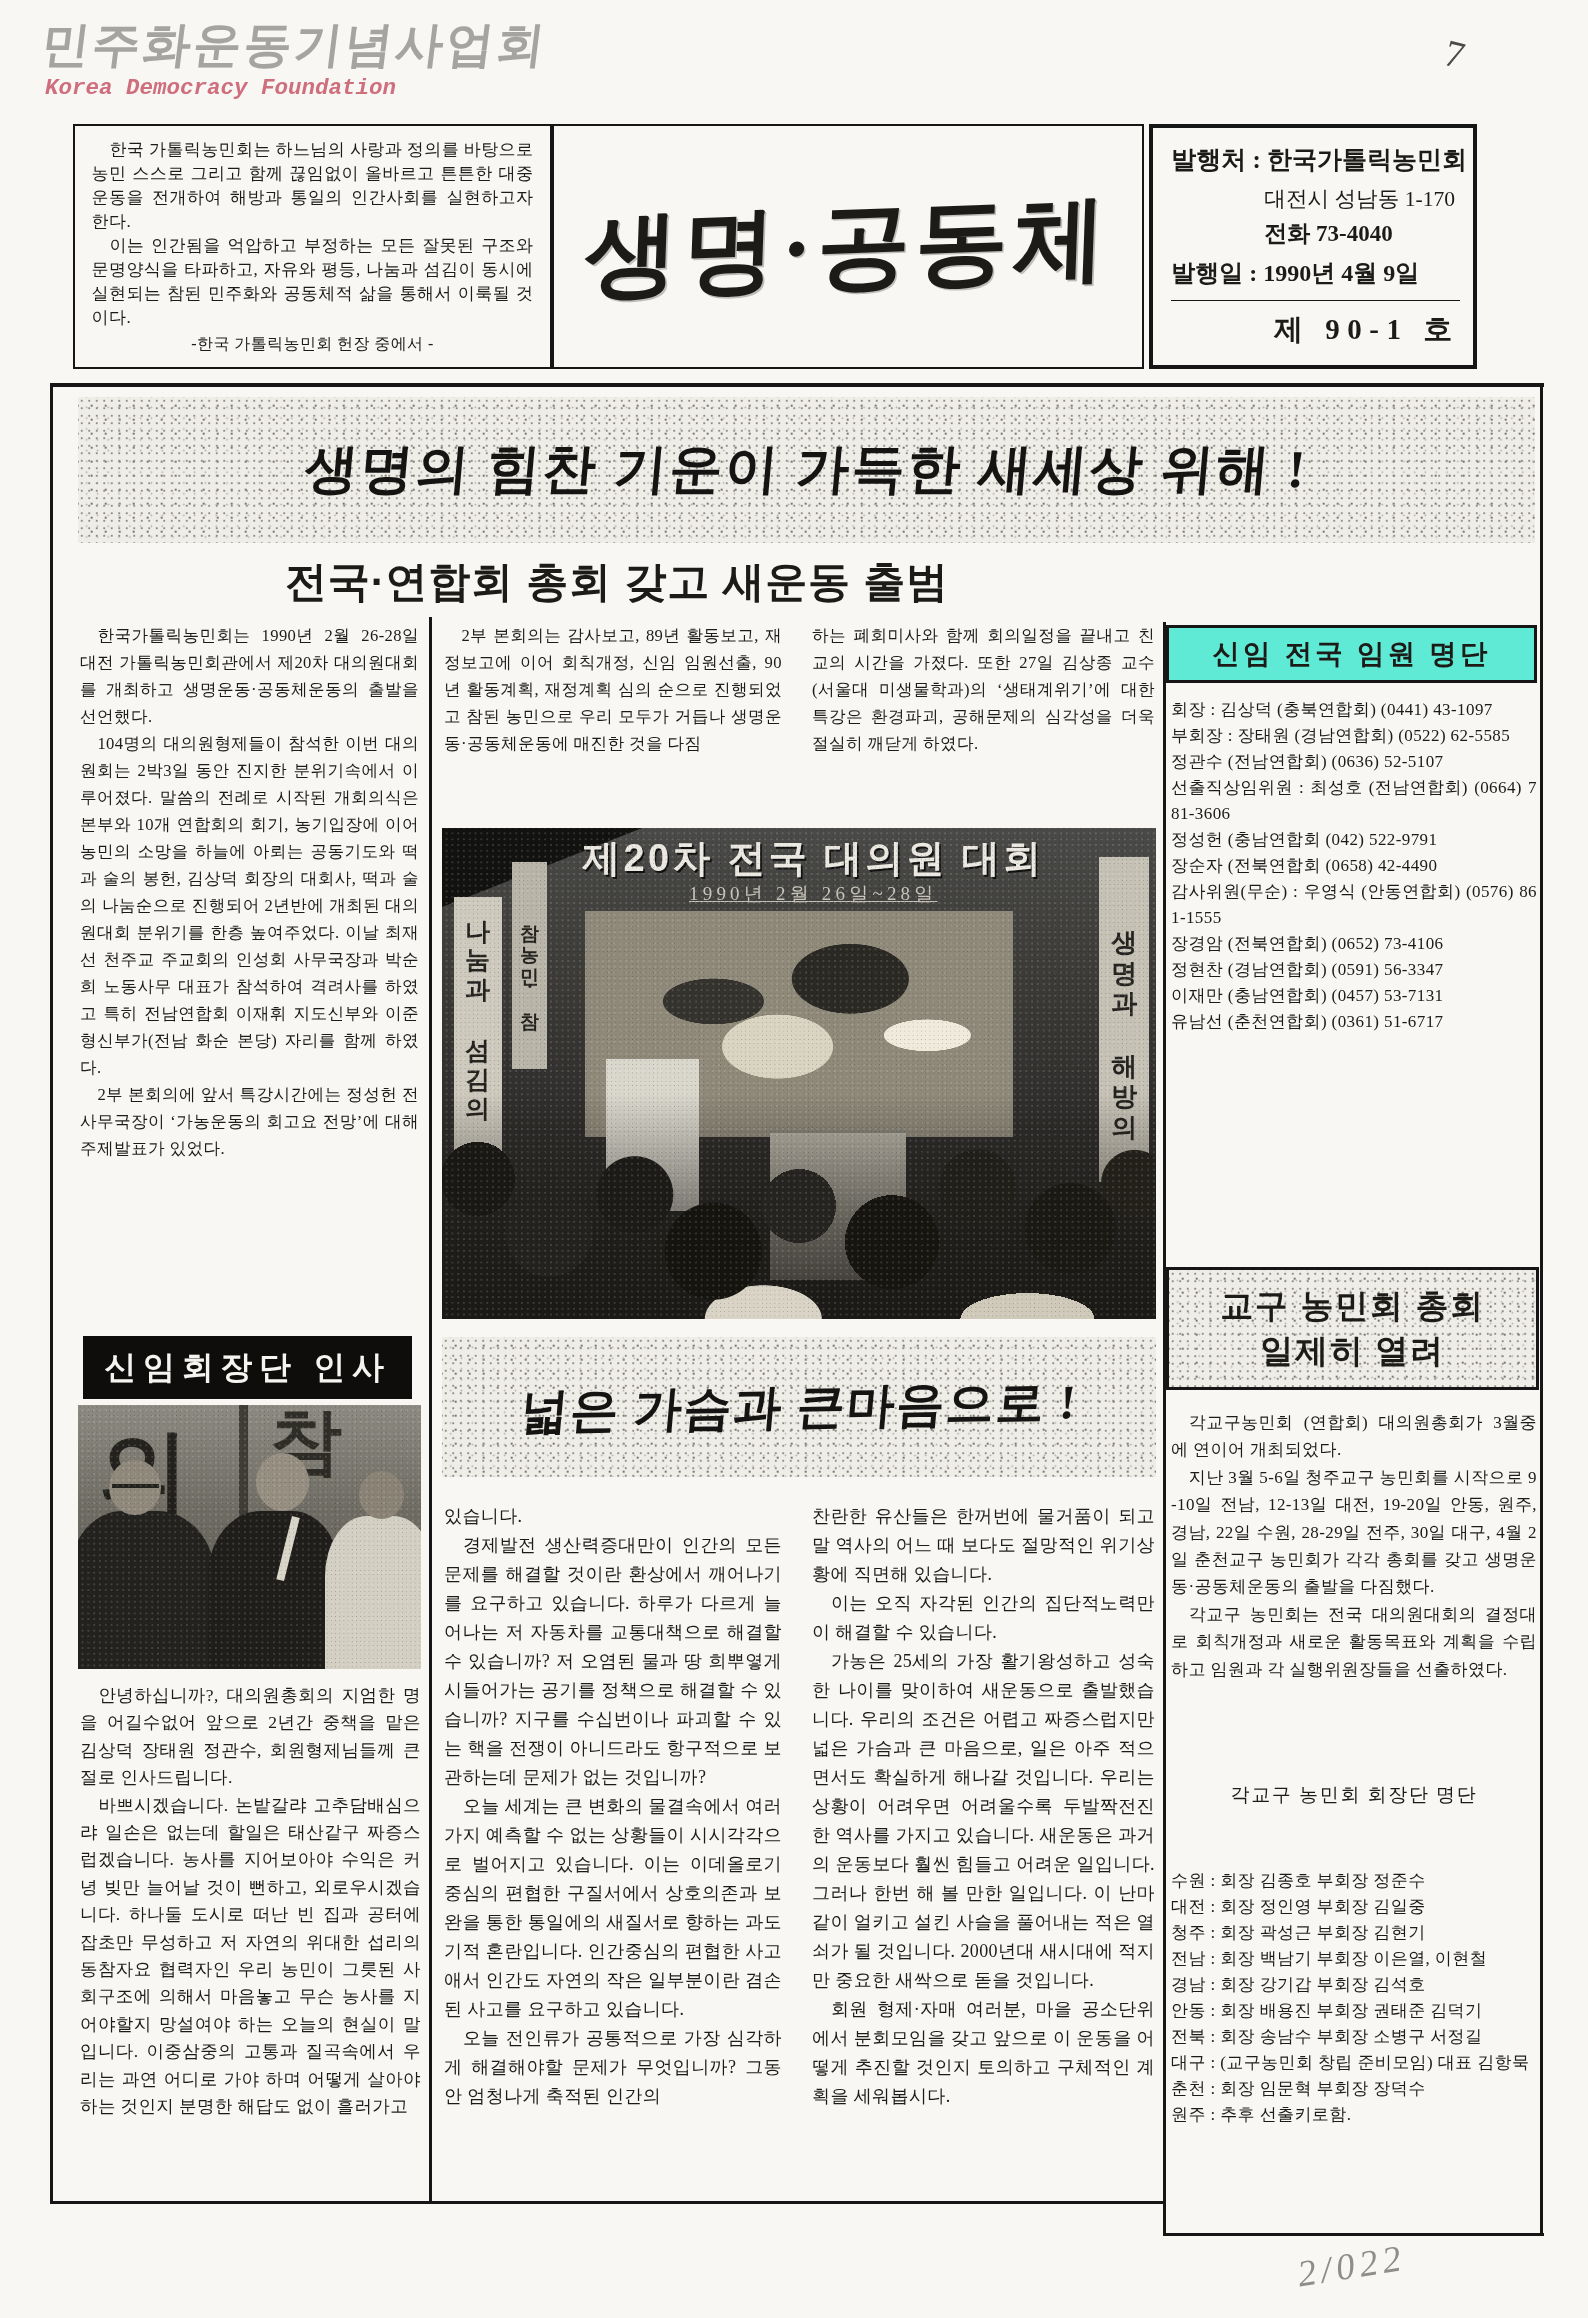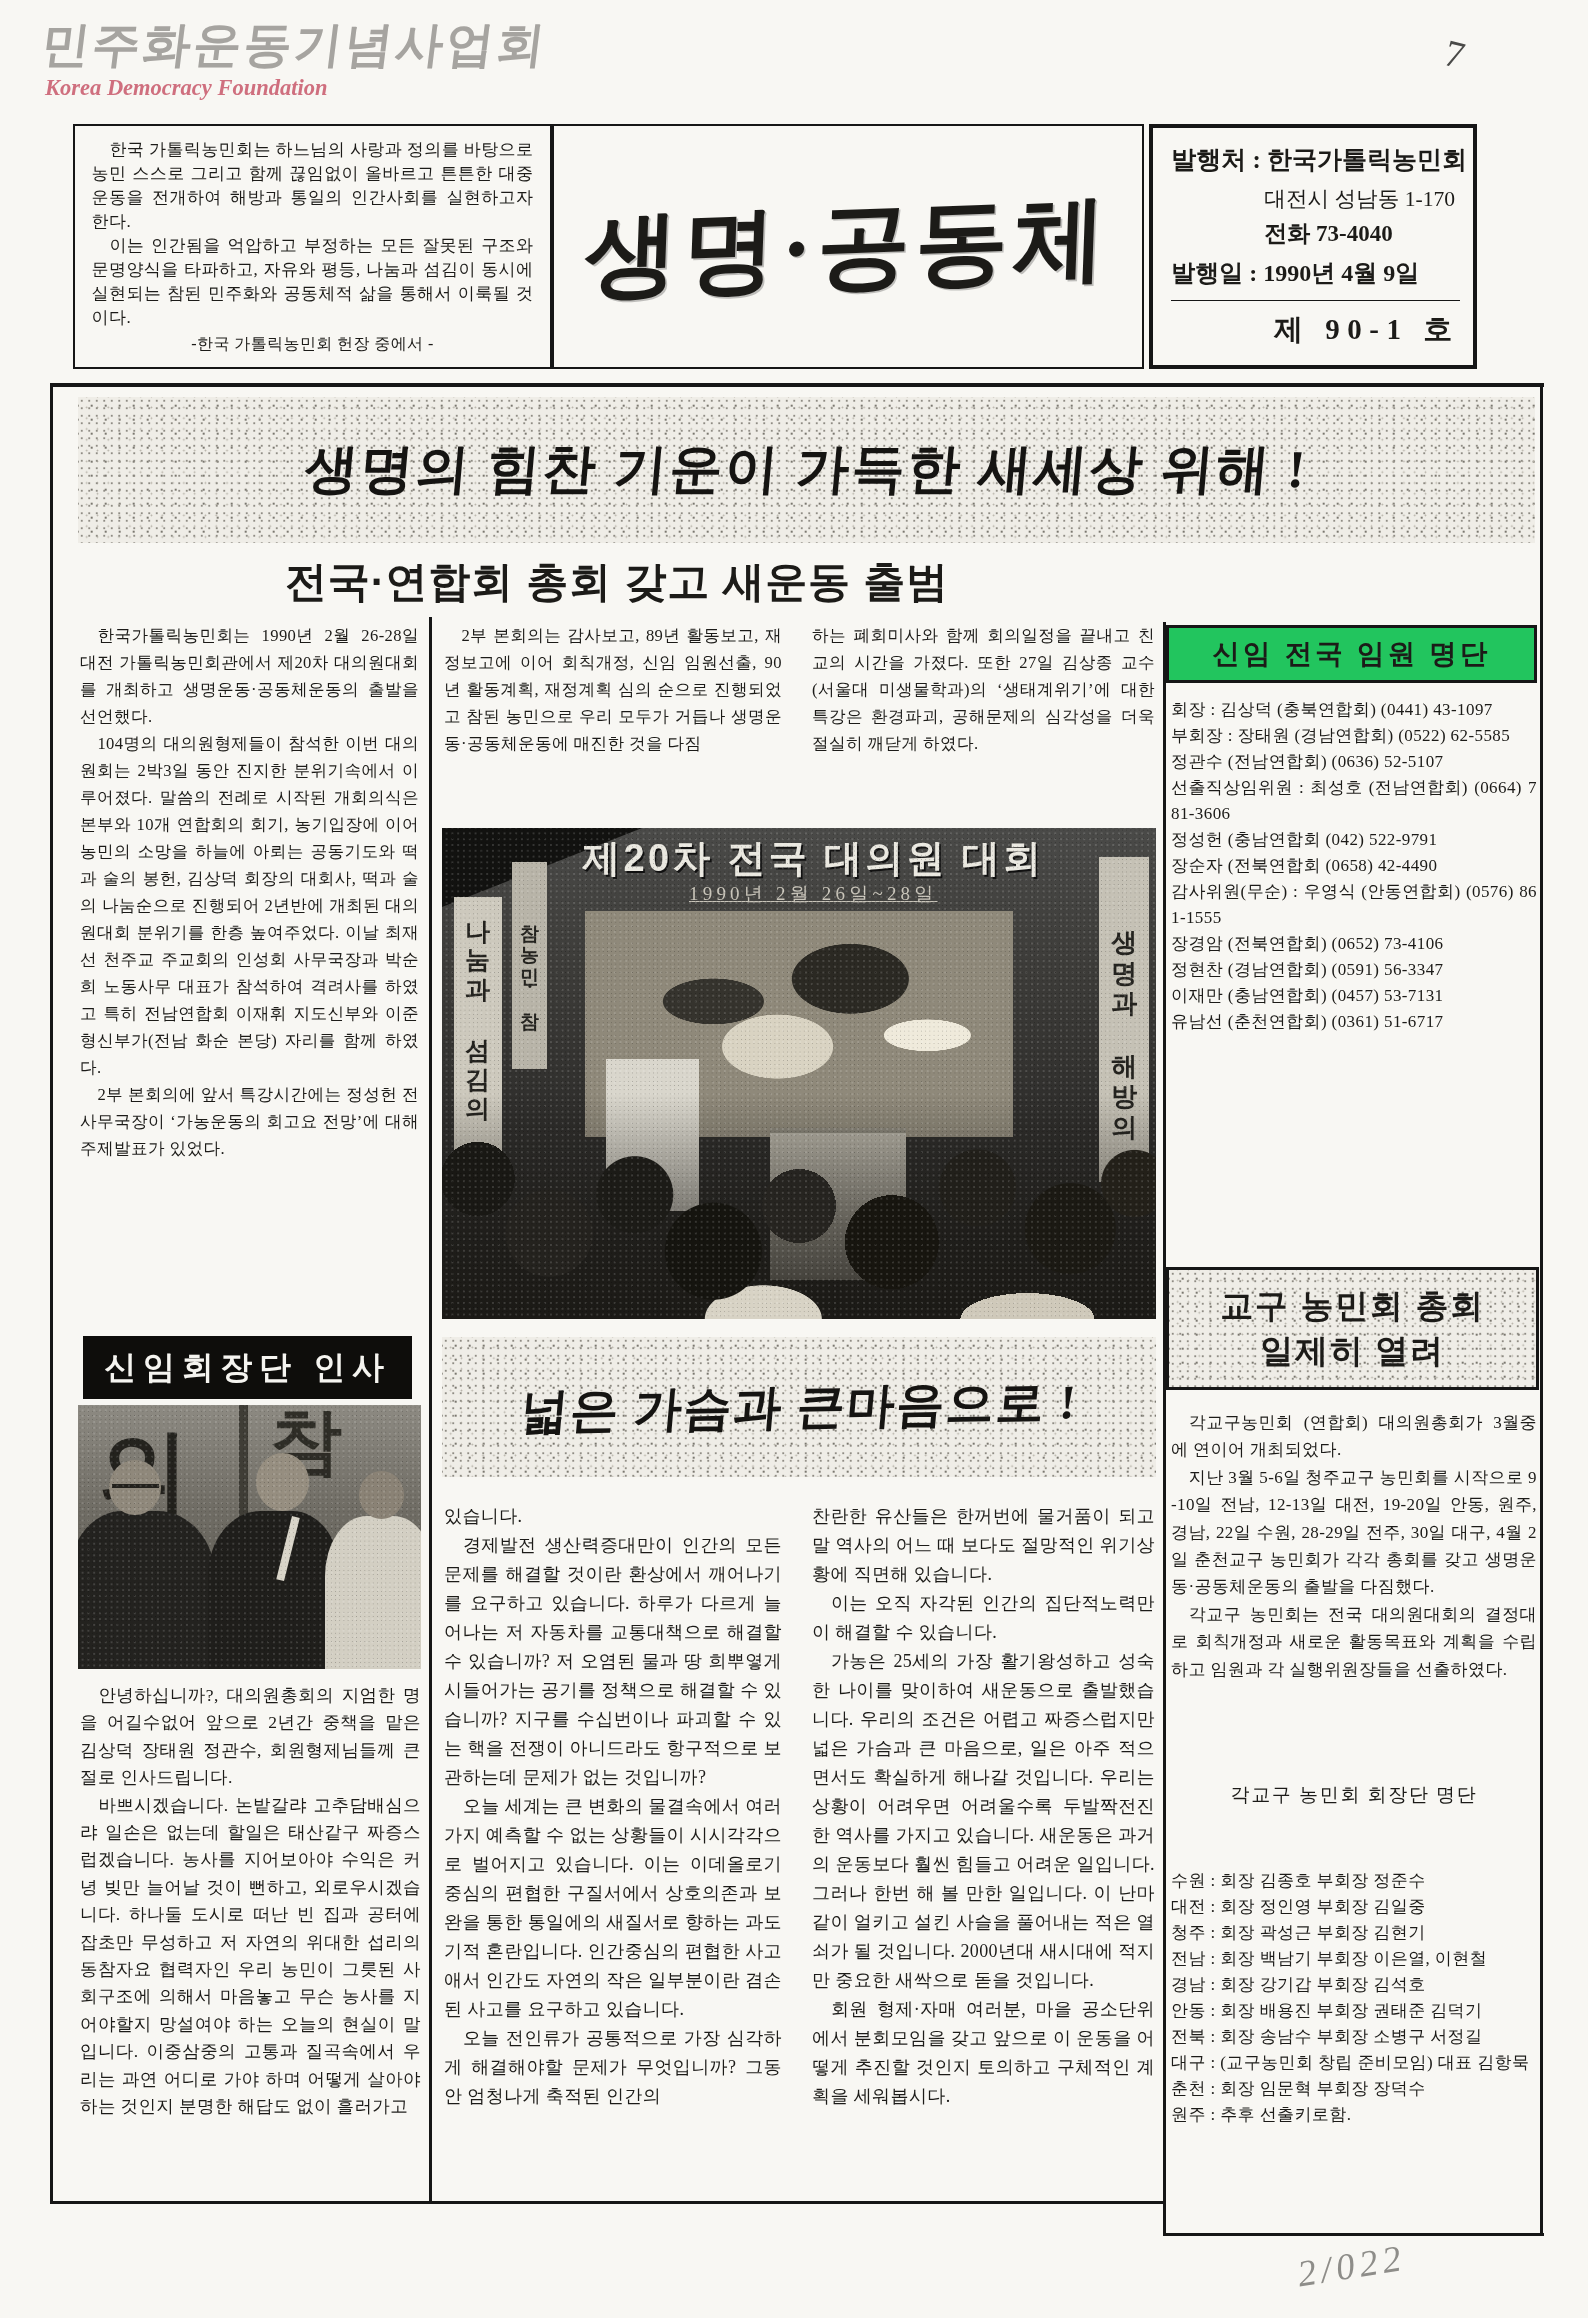--- a/index.html
+++ b/index.html
@@ -12,21 +12,21 @@
   .rule{position:absolute;background:#161616;}
   p{margin:0;padding:0;text-indent:1.05em;}
   .newsprint{text-align:justify;word-break:break-all;letter-spacing:0.4px;}
   .noindent-first p:first-child{text-indent:0;}
   .plainlist p{text-indent:0;}
 
   
   .logo-kr{left:42px;top:13.3px;font-size:48px;font-weight:bold;color:#a6a4a0;
     letter-spacing:2.5px;transform:skewX(-7deg);white-space:nowrap;}
   .logo-en{left:45px;top:75px;font-size:22.5px;font-weight:bold;font-style:italic;
-    color:#cf6f7e;font-family:Liberation Serif, serif;white-space:nowrap;}
+    color:#cf6f7e;font-family:Liberation Mono, monospace;white-space:nowrap;}
   .corner-mark{left:1445px;top:32px;font-size:38px;color:#4a4a48;transform:rotate(14deg);}
 
   
   .charter-box{left:73px;top:124px;width:479px;height:245px;border:2.5px solid #161616;
     box-sizing:border-box;padding:11.6px 16.6px 5px 16.6px;font-size:17px;line-height:24px;}
   .charter-src{text-align:center;font-size:16px;margin-top:2.5px;text-indent:0;}
   .title-box{left:552px;top:124px;width:592px;height:245px;border:2.5px solid #161616;
     box-sizing:border-box;display:flex;align-items:center;justify-content:center;}
   .paper-title{font-size:93px;font-weight:900;letter-spacing:5px;white-space:nowrap;
     transform:rotate(-2deg) skewX(-4deg);text-shadow:1.7px 1.7px 0 rgba(20,20,20,.25);}
@@ -103,21 +103,21 @@
     radial-gradient(ellipse at 45% 100%, #d8d3c5 0 58px, transparent 59px),
     radial-gradient(ellipse at 82% 100%, #cfc9ba 0 67px, transparent 67px),
     linear-gradient(180deg, rgba(20,19,16,0) 0%, rgba(24,22,18,.55) 60%, rgba(26,24,20,.85) 100%);}
   .grain{left:0;top:0;width:100%;height:100%;opacity:.25;background-image:
     radial-gradient(#000 0.7px, transparent 0.8px),radial-gradient(#fff 0.6px, transparent 0.8px);
     background-size:4.2px 4.2px,5.8px 5.8px;background-position:0 0,1.7px 2.5px;}
 
   
   .sb-header{left:1166px;top:625px;width:371px;height:58px;border:3.3px solid #161616;box-sizing:border-box;
     display:flex;align-items:center;justify-content:center;font-size:27.4px;font-weight:bold;
-    font-family:"Liberation Sans",sans-serif;letter-spacing:3.3px;white-space:nowrap;background:#22c55e;}
+    font-family:"Liberation Sans",sans-serif;letter-spacing:3.3px;white-space:nowrap;background:#5eead4;}
   .sb-officers{left:1171px;top:697px;width:366px;font-size:17px;line-height:26px;}
   .sb-box2{left:1166px;top:1267px;width:373px;height:123px;border:3.3px solid #161616;box-sizing:border-box;
     display:flex;flex-direction:column;align-items:center;justify-content:center;
     font-size:33px;font-weight:900;font-family:"Liberation Sans",sans-serif;letter-spacing:1.7px;line-height:1.35;}
   .sb-article{left:1171px;top:1409px;width:366px;font-size:17px;line-height:27.4px;}
   .sb-listtitle{left:1171px;top:1782px;width:366px;text-align:center;font-size:19px;font-weight:normal;letter-spacing:1.7px;}
   .sb-chairmen{left:1171px;top:1868px;width:366px;font-size:17px;line-height:26px;}
 
   
   .black-header{left:83px;top:1336px;width:329px;height:63px;background:#0e0d0b;color:#f5f4f0;

